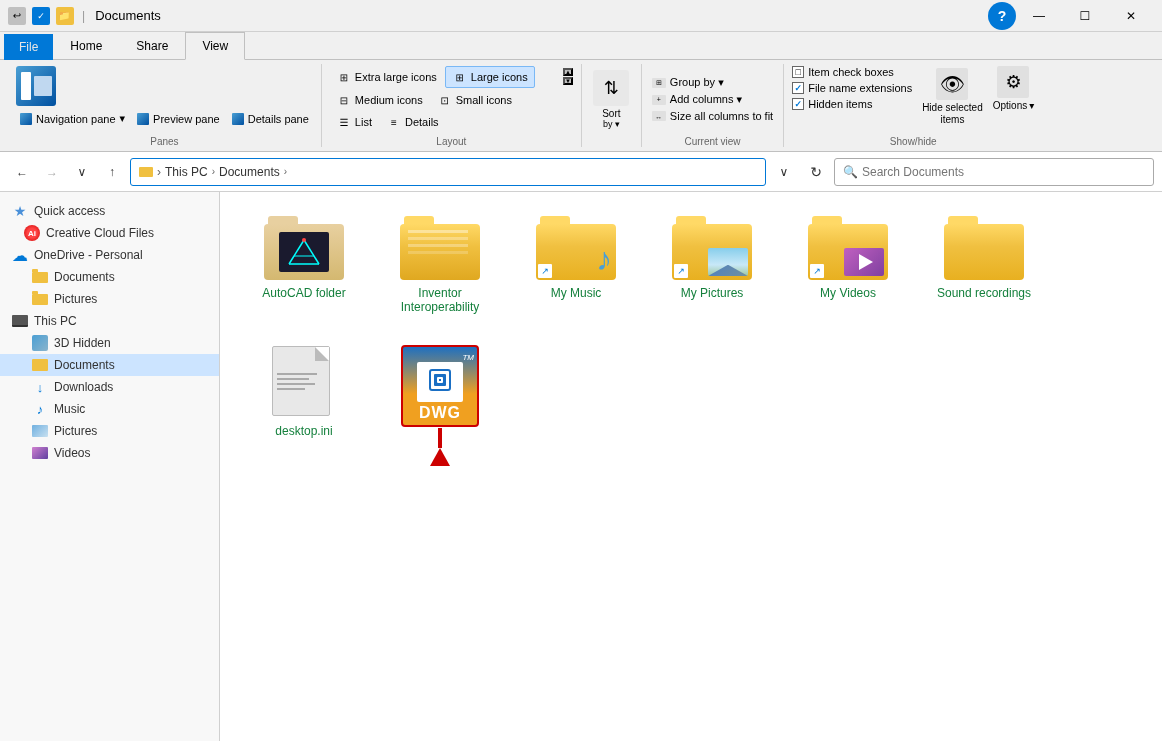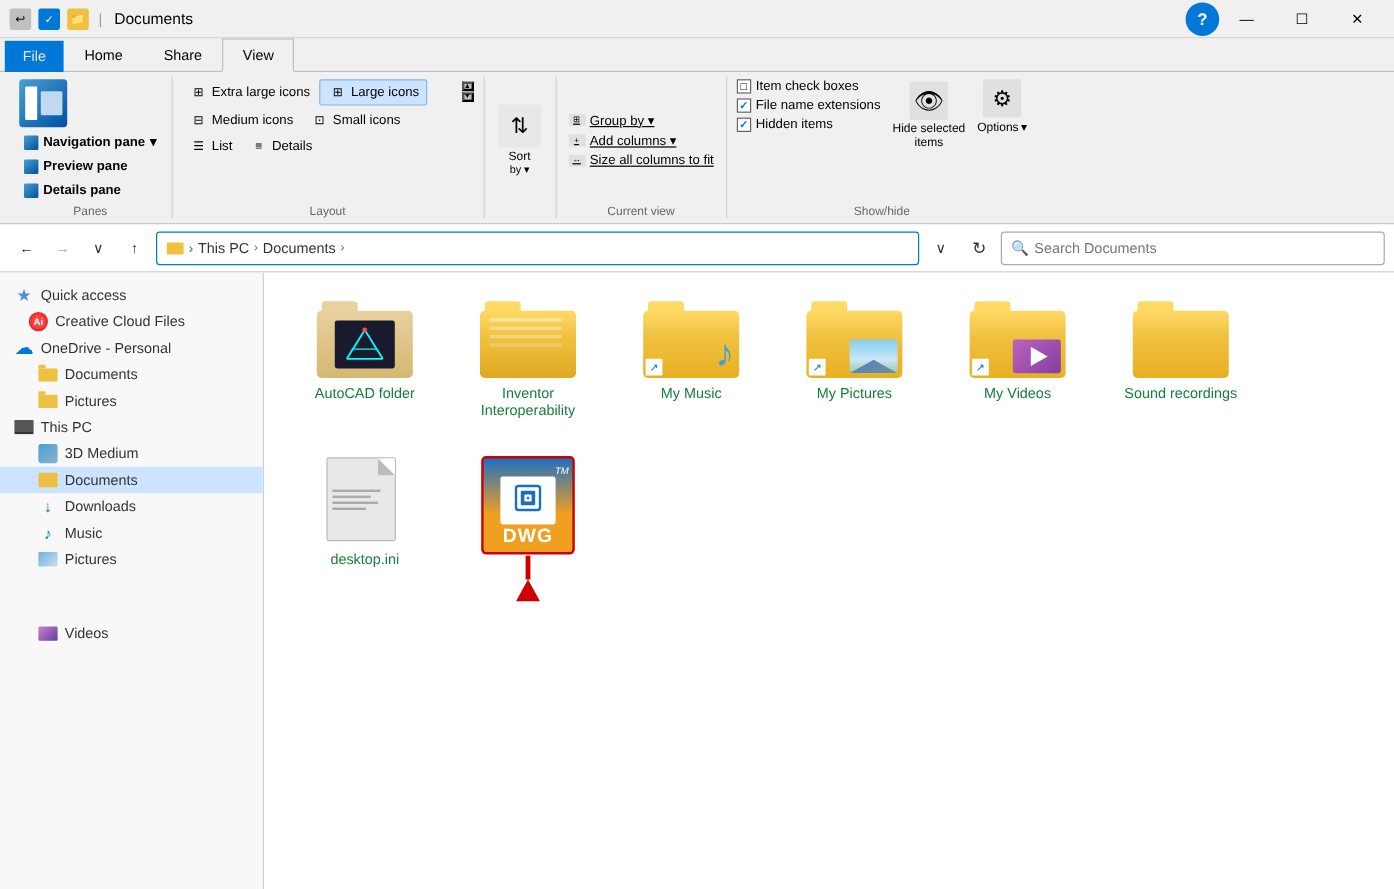--- a/index.html
+++ b/index.html
@@ -143,21 +143,21 @@
   <div class="ribbon-content">
 
     <div class="ribbon-group panes-group">
       <div class="ribbon-group-content">
         <div class="nav-pane-main">
           <div class="pane-icon" style="width:40px; height:40px; background: linear-gradient(135deg,#4a9fd4,#0050a0); border-radius:3px; display:flex; align-items:center; justify-content:center;">
             <div style="width:10px; height:28px; background:white; margin-right:3px; border-radius:1px;"></div>
             <div style="width:18px; height:20px; background:#c0d8f0; border-radius:1px;"></div>
           </div>
         </div>
-        <div style="display:flex; flex-direction:column; justify-content:center; gap:4px;font-weight:bold;">
+        <div style="display:flex; justify-content:center; gap:4px;">
           <div class="pane-btn">
             <div class="pane-icon-sm"></div>
             <span>Navigation pane</span>
             <span>▾</span>
           </div>
           <div class="pane-btn">
             <div class="pane-icon-sm"></div>
             <span>Preview pane</span>
           </div>
           <div class="pane-btn">
@@ -216,21 +216,21 @@
         <div style="display:flex; flex-direction:column; align-items:center; cursor:pointer;">
           <div style="width:36px;height:36px;background:#e8e8e8;border-radius:3px;display:flex;align-items:center;justify-content:center;font-size:18px;margin-bottom:2px;">⇅</div>
           <span style="font-size:10px;">Sort</span>
           <span style="font-size:9px;">by ▾</span>
         </div>
       </div>
       <div class="ribbon-group-label">&nbsp;</div>
     </div>
 
     <div class="ribbon-group" style="min-width:140px;">
-      <div class="ribbon-group-content" style="flex-direction:column; gap:2px; justify-content:center;text-decoration:underline;">
+      <div class="ribbon-group-content" style="flex-direction:column; gap:2px; justify-content:center;">
         <div class="cv-btn">
           <div style="width:14px;height:10px;background:#e0e0e0;border-radius:1px;display:flex;align-items:center;justify-content:center;font-size:7px;">⊞</div>
           <span>Group by ▾</span>
         </div>
         <div class="cv-btn">
           <div style="width:14px;height:10px;background:#e0e0e0;border-radius:1px;font-size:7px;display:flex;align-items:center;justify-content:center;">+</div>
           <span>Add columns ▾</span>
         </div>
         <div class="cv-btn">
           <div style="width:14px;height:10px;background:#e0e0e0;border-radius:1px;font-size:7px;display:flex;align-items:center;justify-content:center;">↔</div>
@@ -340,21 +340,21 @@
     <div class="sidebar-item">
       <div class="si-icon">
         <div style="width:16px;height:12px;background:#555;border-radius:1px;border-bottom:2px solid #333;"></div>
       </div>
       <span class="si-label">This PC</span>
     </div>
     <div class="sidebar-item" style="padding-left:32px;">
       <div class="si-icon">
         <div class="icon-3d"></div>
       </div>
-      <span class="si-label">3D Medium</span>
+      <span class="si-label">3D Hidden</span>
     </div>
     <div class="sidebar-item active" style="padding-left:32px;">
       <div class="si-icon">
         <div class="icon-documents"></div>
       </div>
       <span class="si-label">Documents</span>
     </div>
     <div class="sidebar-item" style="padding-left:32px;">
       <div class="si-icon">
         <span style="color:#0078d7; font-size:13px;">↓</span>
@@ -366,21 +366,21 @@
         <span style="color:#0078d7; font-size:13px;">♪</span>
       </div>
       <span class="si-label">Music</span>
     </div>
     <div class="sidebar-item" style="padding-left:32px;">
       <div class="si-icon">
         <div class="icon-pictures"></div>
       </div>
       <span class="si-label">Pictures</span>
     </div>
-    <div class="sidebar-item" style="padding-left:32px;margin-top:40px;">
+    <div class="sidebar-item" style="padding-left:32px;">
       <div class="si-icon">
         <div class="icon-videos"></div>
       </div>
       <span class="si-label">Videos</span>
     </div>
   </div>
 
   <div class="file-area">
     <div class="file-grid">
 

